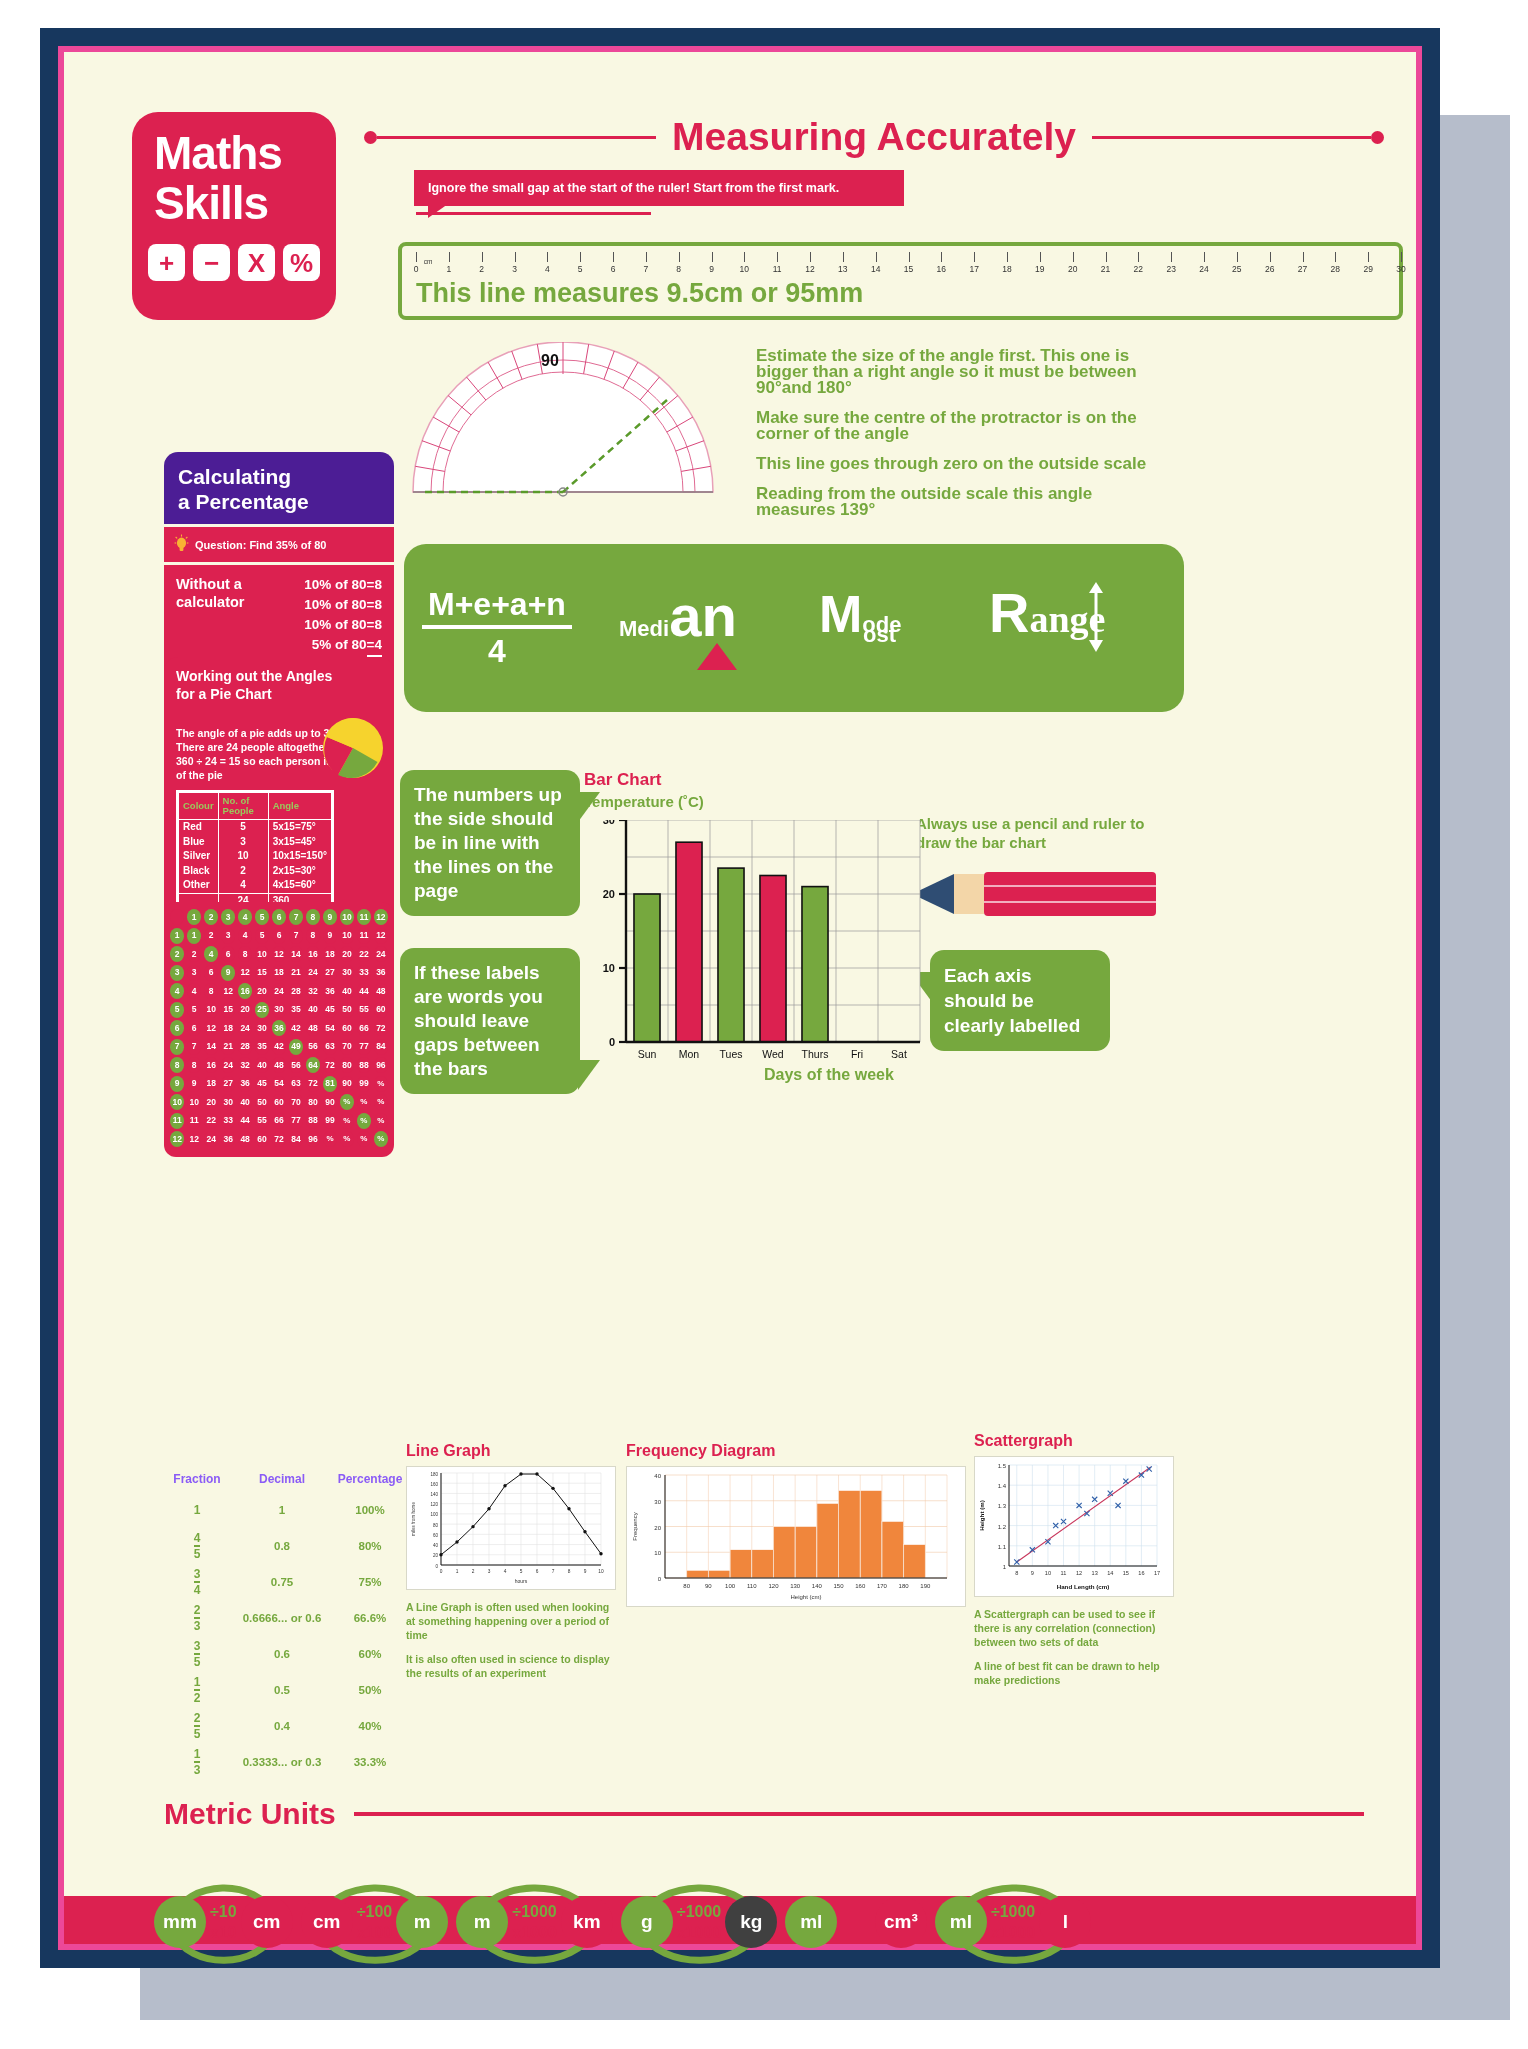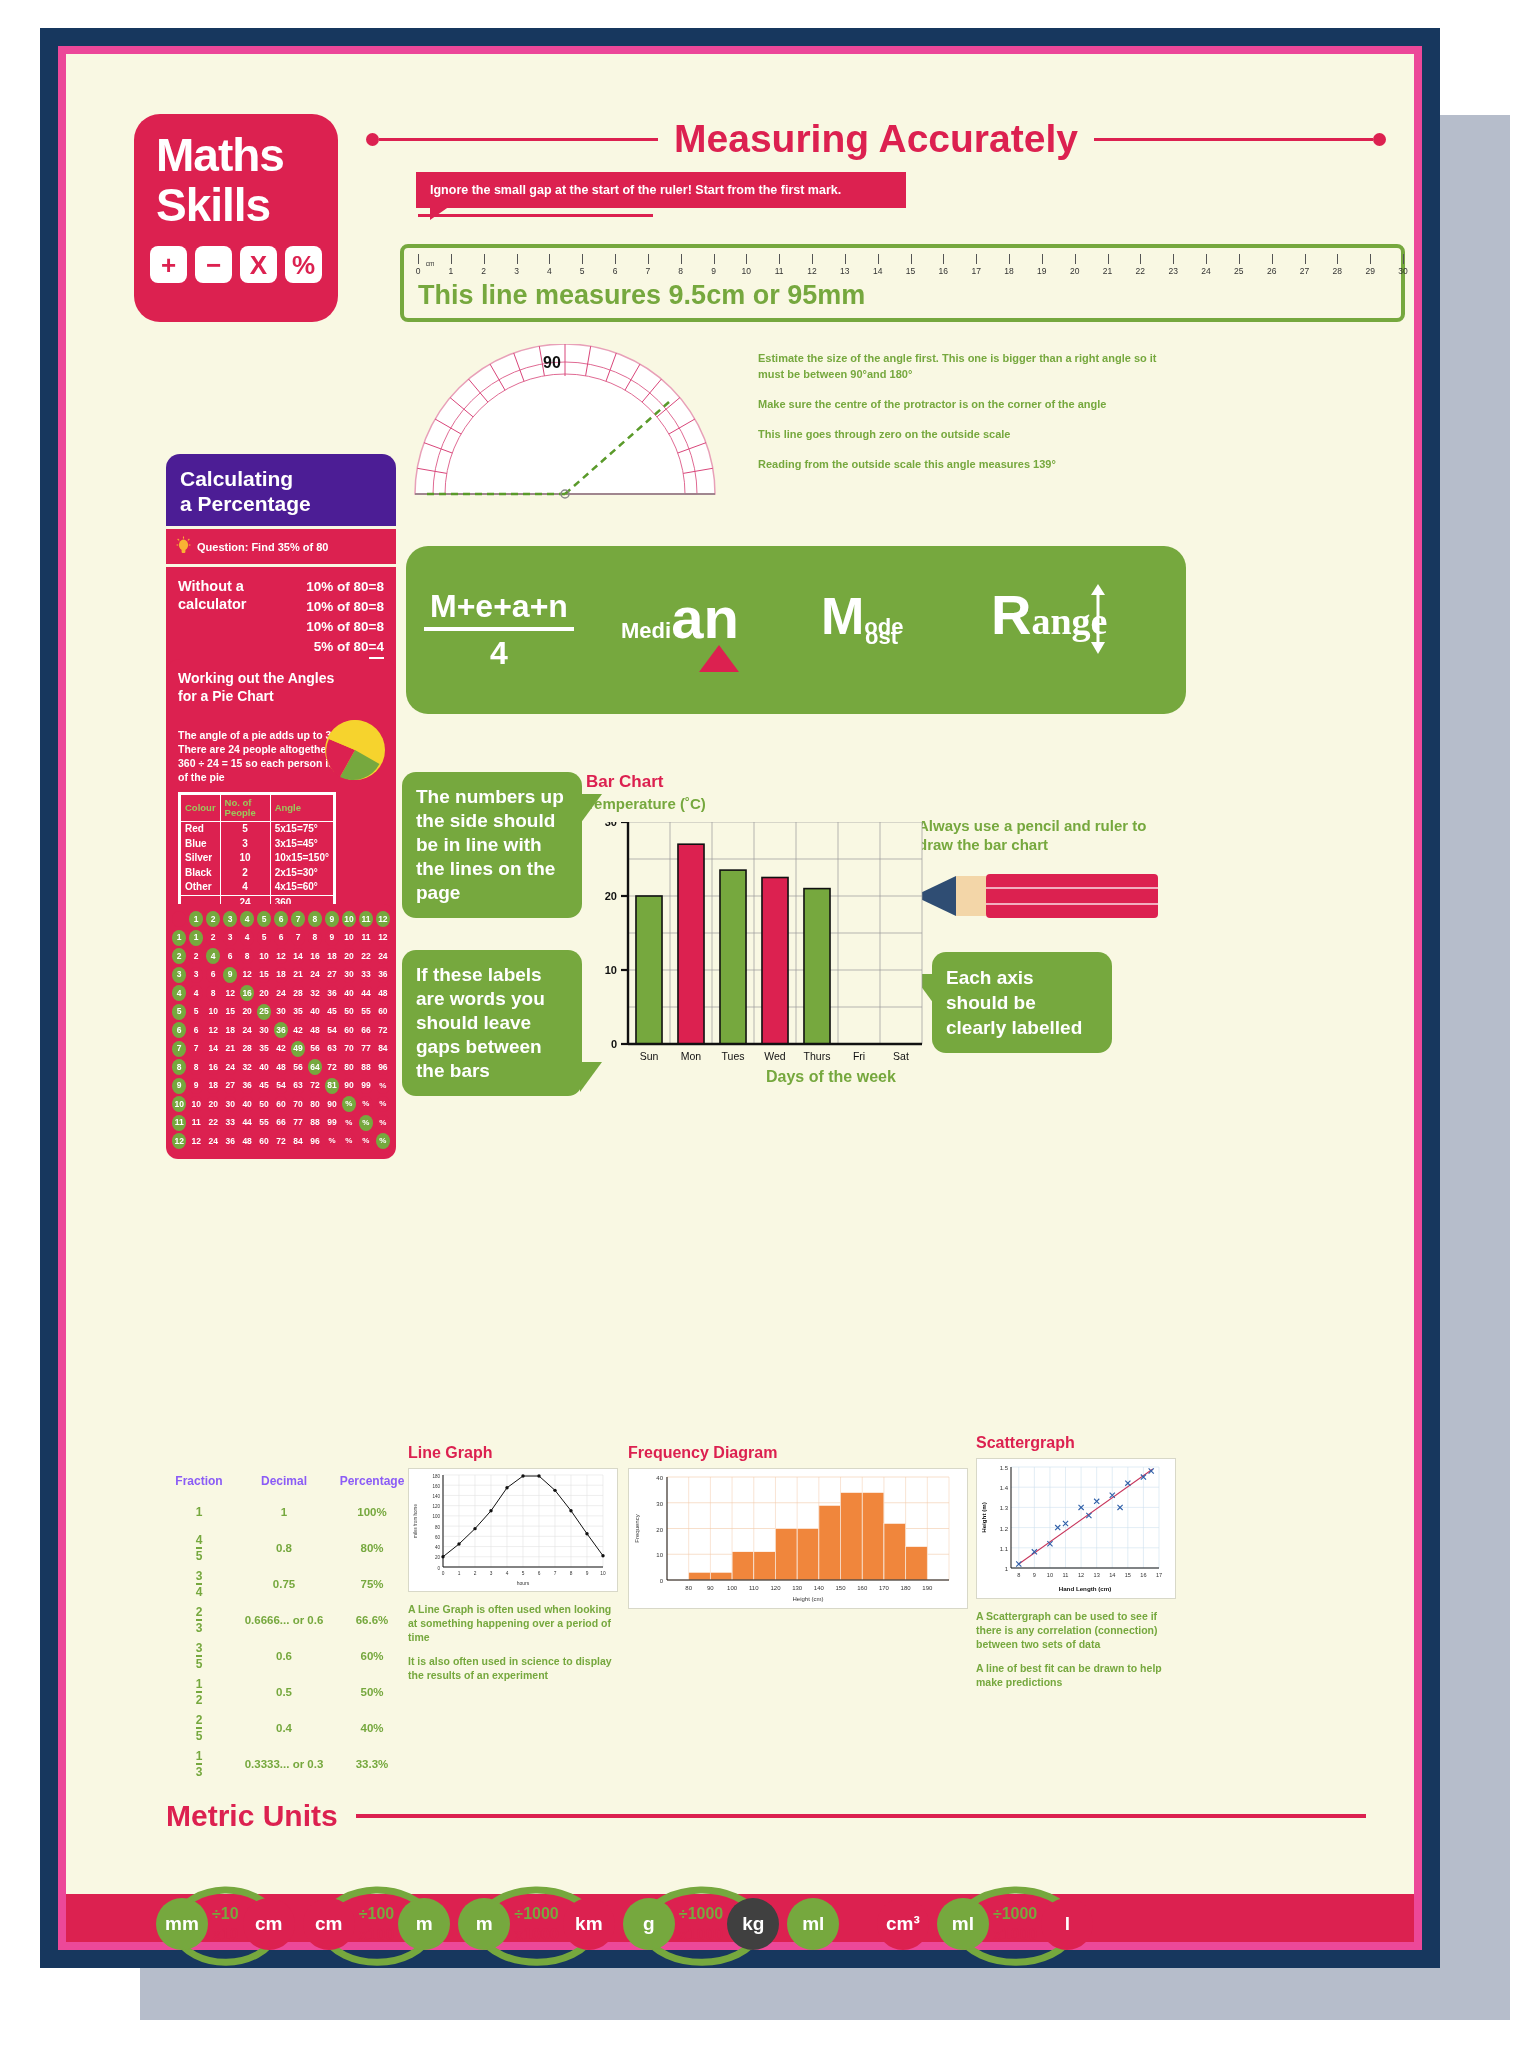--- a/index.html
+++ b/index.html
@@ -4,21 +4,21 @@
 <style>
   * { box-sizing: border-box; margin:0; padding:0; }
   body {
     width:1528px; height:2049px;
     background:#ffffff;
     font-family:"Liberation Sans", sans-serif;
     position:relative; overflow:hidden;
   }
   .shadow-plate{position:absolute;left:140px;top:115px;width:1370px;height:1905px;background:#b6bdcb;}
   .poster-frame{position:absolute;left:40px;top:28px;width:1400px;height:1940px;background:#17375e;padding:18px;}
-  .poster-inner{position:relative;width:100%;height:100%;background:#f9f8e3;border:8px solid #ec4899;}
+  .poster-inner{position:relative;width:100%;height:100%;background:#f9f8e3;border:6px solid #ec4899;}
   .bottom-bar{position:absolute;left:0;bottom:0;width:100%;height:48px;background:#dc2150;}
 
   
   #logo{position:absolute;left:68px;top:60px;width:204px;height:208px;background:#dc2150;border-radius:26px;
         display:flex;flex-direction:column;align-items:center;justify-content:flex-start;padding-top:16px;}
   #logo .ltext{color:#fff;font-size:46px;font-weight:bold;line-height:50px;letter-spacing:-1px;width:100%;padding-left:22px;}
   #logo .ops{display:flex;gap:8px;margin-top:16px;}
   #logo .op{width:37px;height:37px;background:#fff;border-radius:8px;color:#dc2150;font-size:26px;font-weight:bold;
             display:flex;align-items:center;justify-content:center;line-height:1;}
 
@@ -82,21 +82,21 @@
   #frac-table .fhdr span:nth-child(3){width:80px;text-align:center;}
   .frow{display:flex;align-items:center;height:36px;}
   .frow .fc1{width:74px;display:flex;justify-content:center;}
   .frow .fc2{width:96px;text-align:center;color:#76a83e;font-size:11.5px;font-weight:bold;}
   .frow .fc3{width:80px;text-align:center;color:#76a83e;font-size:11.5px;font-weight:bold;}
   .fr{display:inline-flex;flex-direction:column;align-items:center;color:#76a83e;font-size:12px;font-weight:bold;line-height:12px;}
   .fr .den{border-top:2px solid #76a83e;padding-top:1px;margin-top:1px;}
 
   
   #protractor{position:absolute;left:334px;top:290px;width:330px;height:165px;}
-  #angle-notes{position:absolute;left:692px;top:296px;width:400px;color:#76a83e;font-size:11px;font-weight:bold;line-height:16px;}
+  #angle-notes{position:absolute;left:692px;top:296px;width:400px;color:#76a83e;font-size:17px;font-weight:bold;line-height:16px;}
   #angle-notes p{margin-bottom:14px;}
 
   
   #averages{position:absolute;left:340px;top:492px;width:780px;height:168px;background:#76a83e;border-radius:22px;}
   #av-mean{position:absolute;left:18px;top:42px;color:#fff;text-align:center;}
   #av-mean .num{font-size:32px;font-weight:bold;border-bottom:4px solid #fff;padding:0 6px 2px;}
   #av-mean .den{font-size:32px;font-weight:bold;margin-top:4px;}
   #av-median{position:absolute;left:215px;top:38px;color:#fff;font-weight:bold;}
   #av-median .small{font-size:22px;}
   #av-median .big{font-size:58px;}

